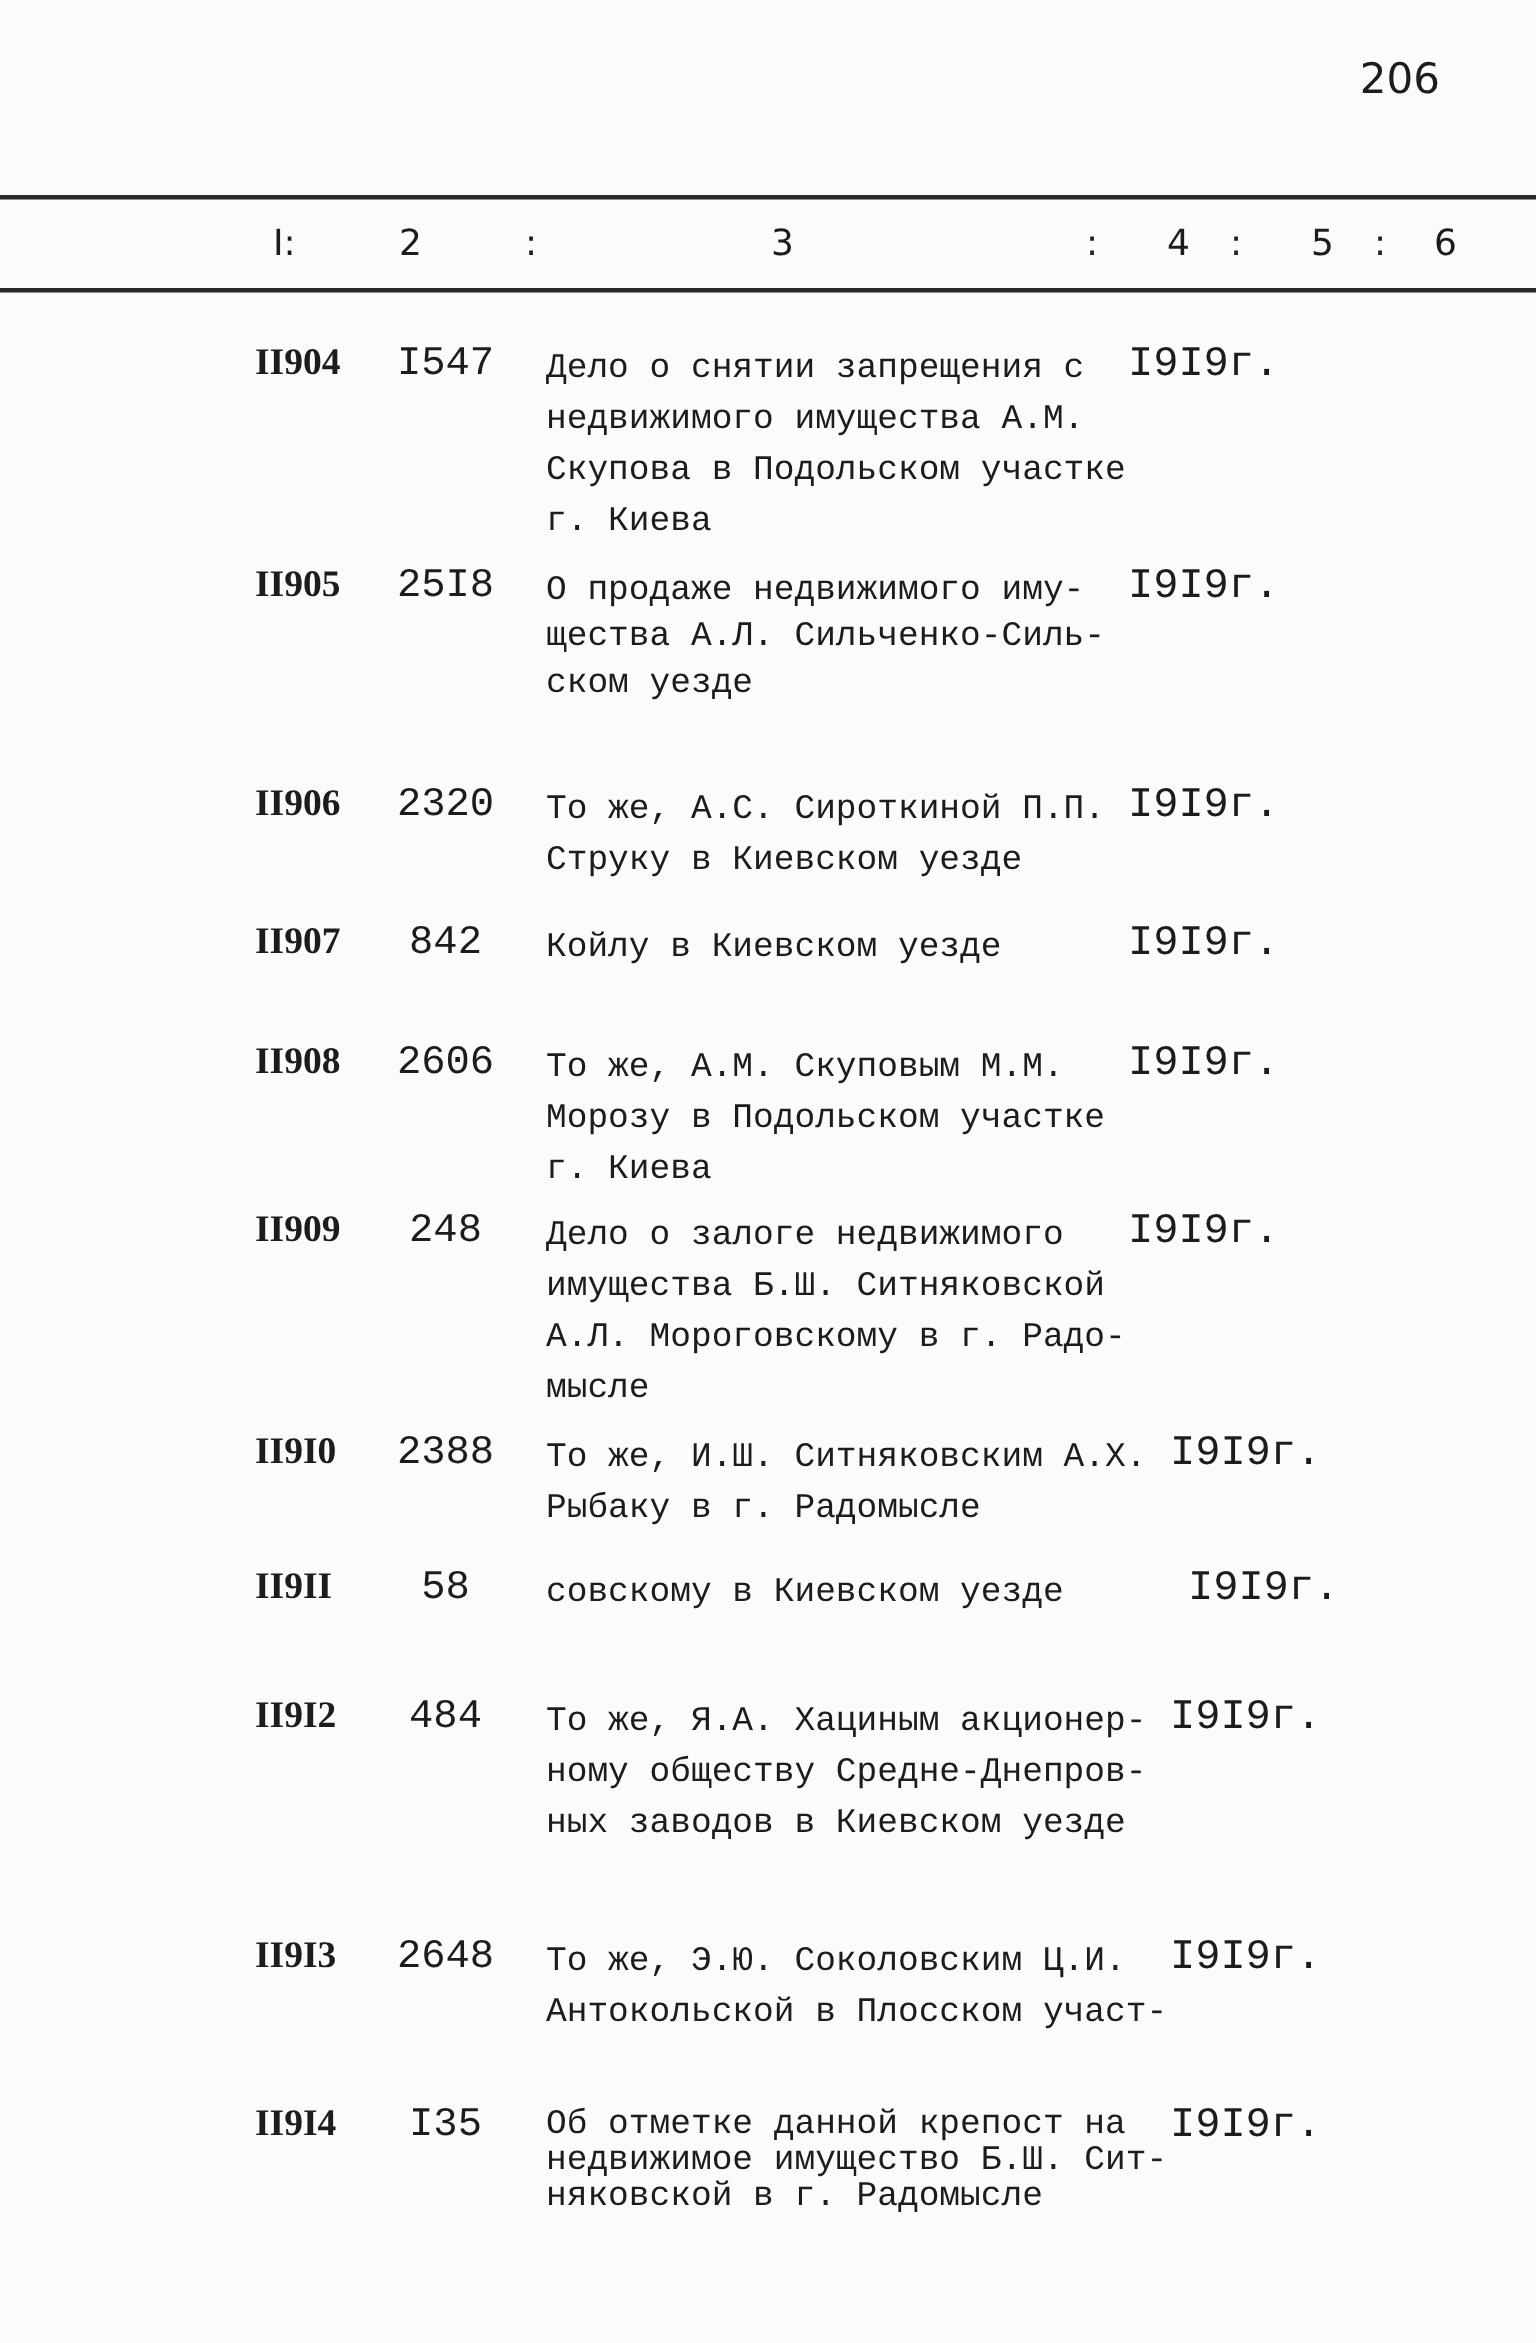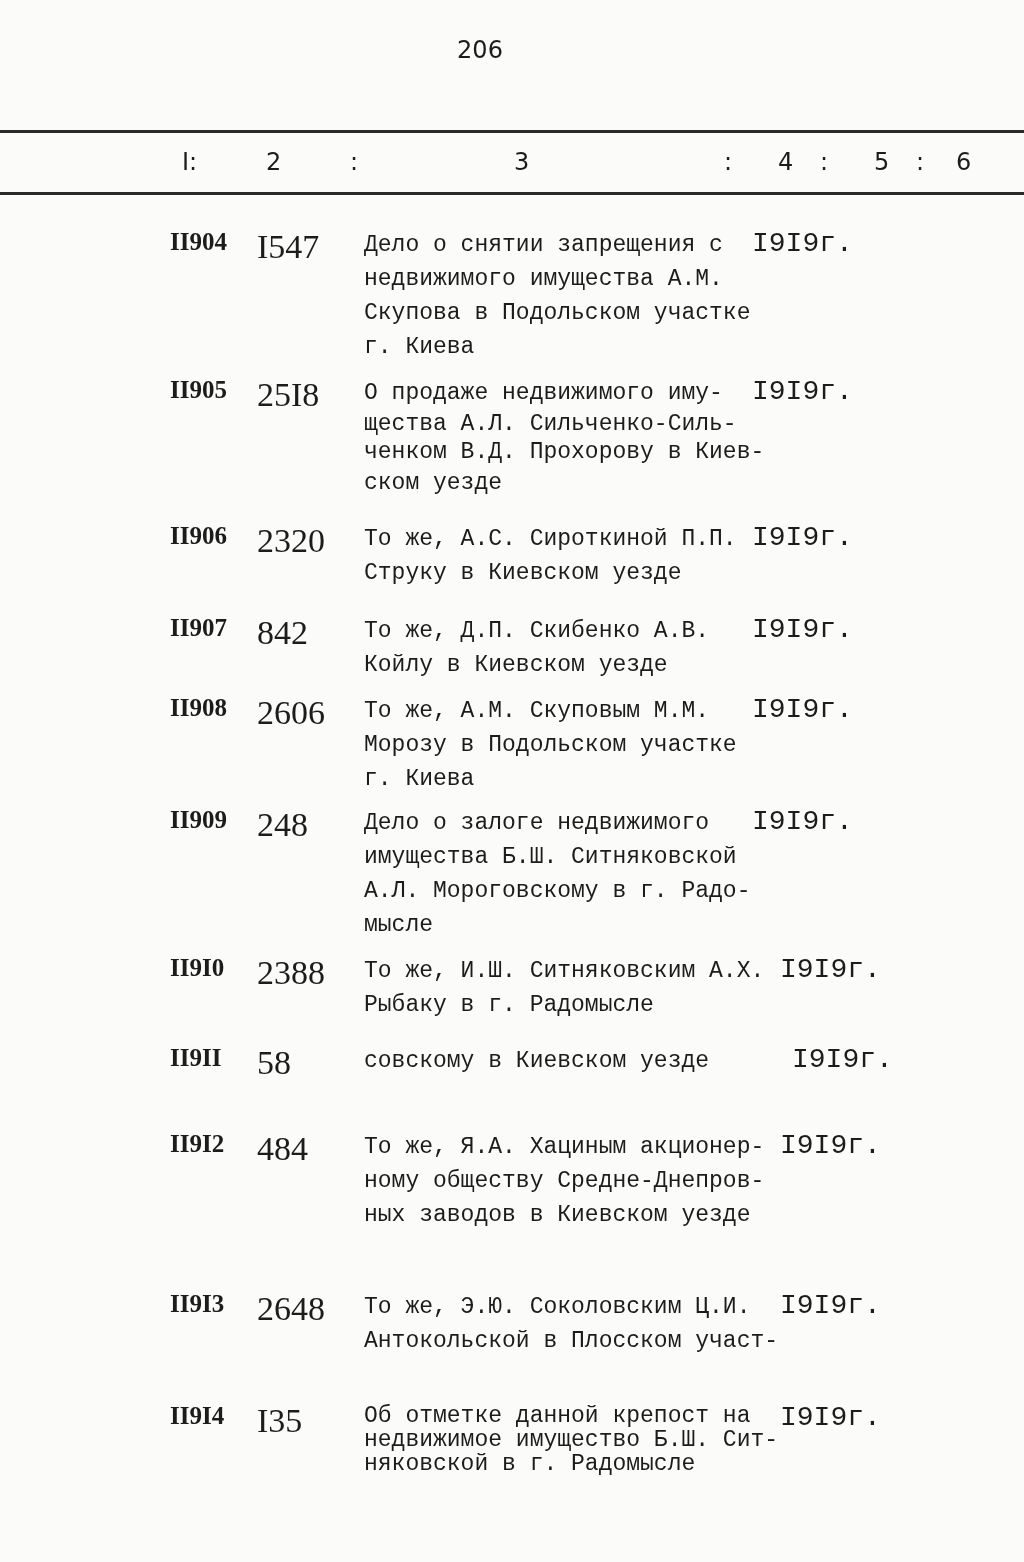--- a/index.html
+++ b/index.html
@@ -13,22 +13,22 @@
     position: relative;
     overflow: hidden;
     font-family: "Liberation Mono", "DejaVu Sans Mono", monospace;
     color: #1c1c1c;
   }
   .page-number {
     position: absolute;
     top: 36px;
     left: 0;
     width: 960px;
-    text-align: center;
-    font-size: 24px;
+    text-align: right;
+    font-size: 28px;
     font-family: "DejaVu Sans", sans-serif;
   }
   .rule {
     position: absolute;
     left: 0;
     width: 1024px;
     height: 3px;
     background: #2a2a2a;
   }
   .rule.top { top: 130px; }
@@ -51,23 +51,23 @@
     left: 170px;
     width: 80px;
     font-family: "Liberation Serif", serif;
     font-size: 25px;
     font-weight: bold;
   }
   .entry .sheet {
     position: absolute;
     right: 687px;
     width: 80px;
-    text-align: left;
-    font-family: Liberation Serif, serif;
-    font-size: 34px;
+    text-align: center;
+    font-family: Liberation Mono, monospace;
+    font-size: 27px;
   }
   .entry .desc {
     position: absolute;
     left: 364px;
     width: 420px;
   }
   .entry .desc div {
     white-space: pre;
     height: 34px;
     line-height: 34px;
@@ -108,41 +108,39 @@
   </div>
   <span class="year" style="left:752px">I9I9г.</span>
 </div>
 
 <div class="entry" style="top:376px">
   <span class="num">II905</span>
   <span class="sheet">25I8</span>
   <div class="desc">
     <div>О продаже недвижимого иму-</div>
     <div style="height:28px;line-height:28px">щества А.Л. Сильченко-Силь-</div>
-    <div style="height:28px;line-height:28px">ченком В.Д. Прохорову в Киев-</div>
     <div>ском уезде</div>
   </div>
   <span class="year" style="left:752px">I9I9г.</span>
 </div>
 
 <div class="entry" style="top:522px">
   <span class="num">II906</span>
   <span class="sheet">2320</span>
   <div class="desc">
     <div>То же, А.С. Сироткиной П.П.</div>
     <div>Струку в Киевском уезде</div>
   </div>
   <span class="year" style="left:752px">I9I9г.</span>
 </div>
 
 <div class="entry" style="top:614px">
   <span class="num">II907</span>
   <span class="sheet">842</span>
   <div class="desc">
-    <div>То же, Д.П. Скибенко А.В.</div>
     <div>Койлу в Киевском уезде</div>
   </div>
   <span class="year" style="left:752px">I9I9г.</span>
 </div>
 
 <div class="entry" style="top:694px">
   <span class="num">II908</span>
   <span class="sheet">2606</span>
   <div class="desc">
     <div>То же, А.М. Скуповым М.М.</div>

